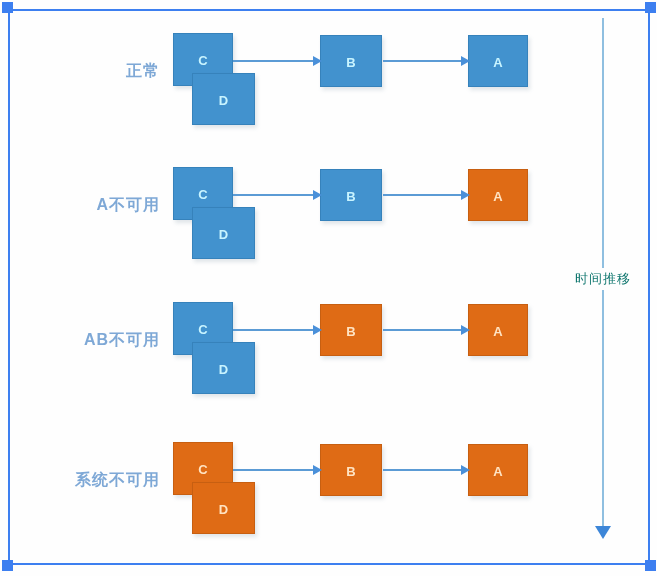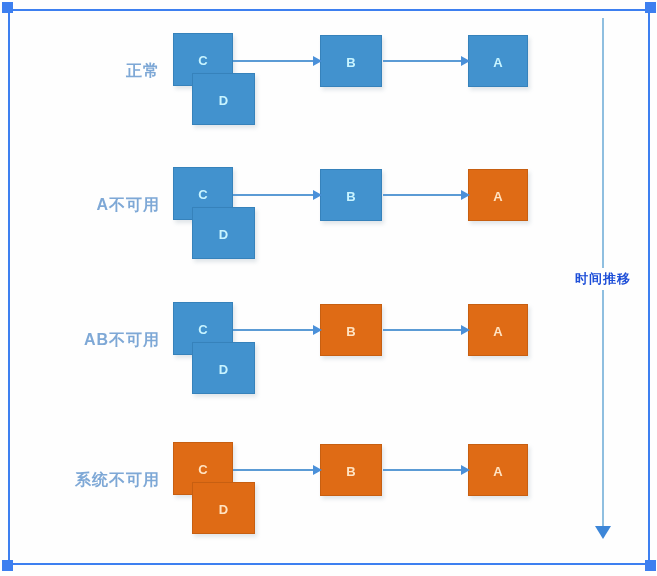--- a/index.html
+++ b/index.html
@@ -116,22 +116,22 @@
     border-left: 8px solid transparent;
     border-right: 8px solid transparent;
   }
   .timeline-label {
     position: absolute;
     left: 563px;
     top: 268px;
     width: 80px;
     text-align: center;
     font-size: 13px;
-    font-weight: bold;
-    color: #1d4ed8;
+    font-weight: normal;
+    color: #0f766e;
     background: #fefefe;
     padding: 2px 0;
     letter-spacing: 1px;
     white-space: nowrap;
   }
 </style>
 </head>
 <body>
 
 <div id="canvas">

